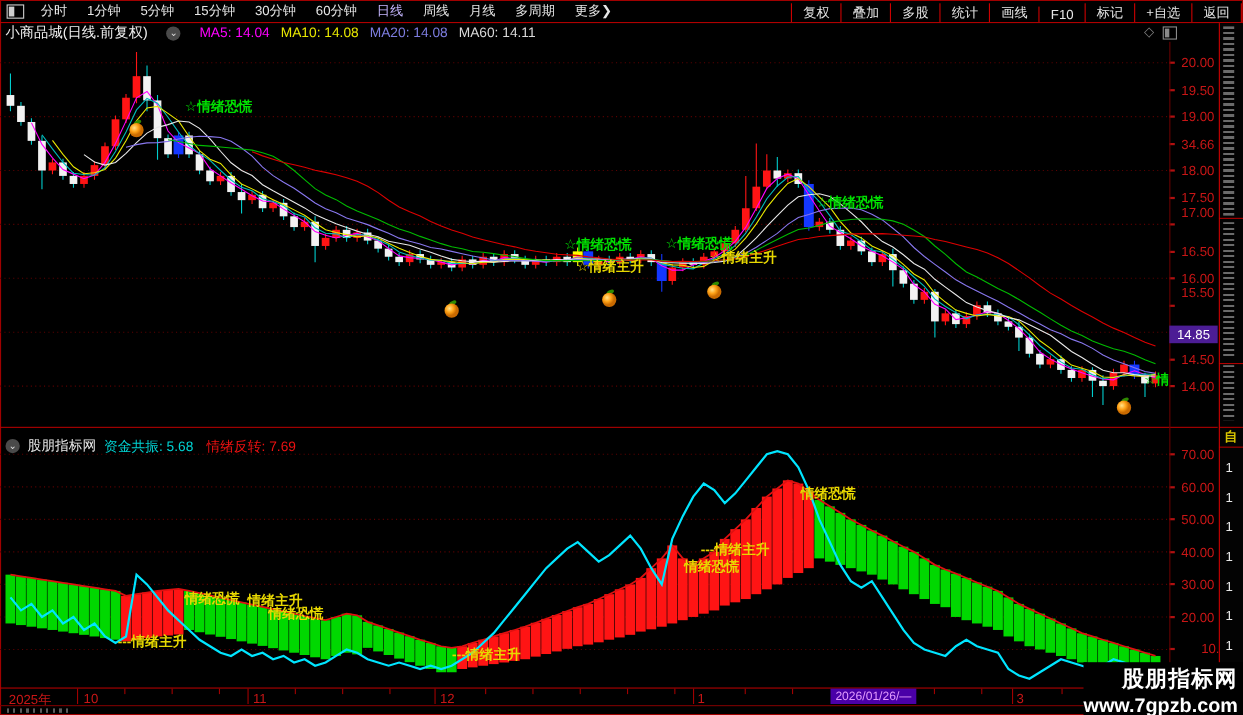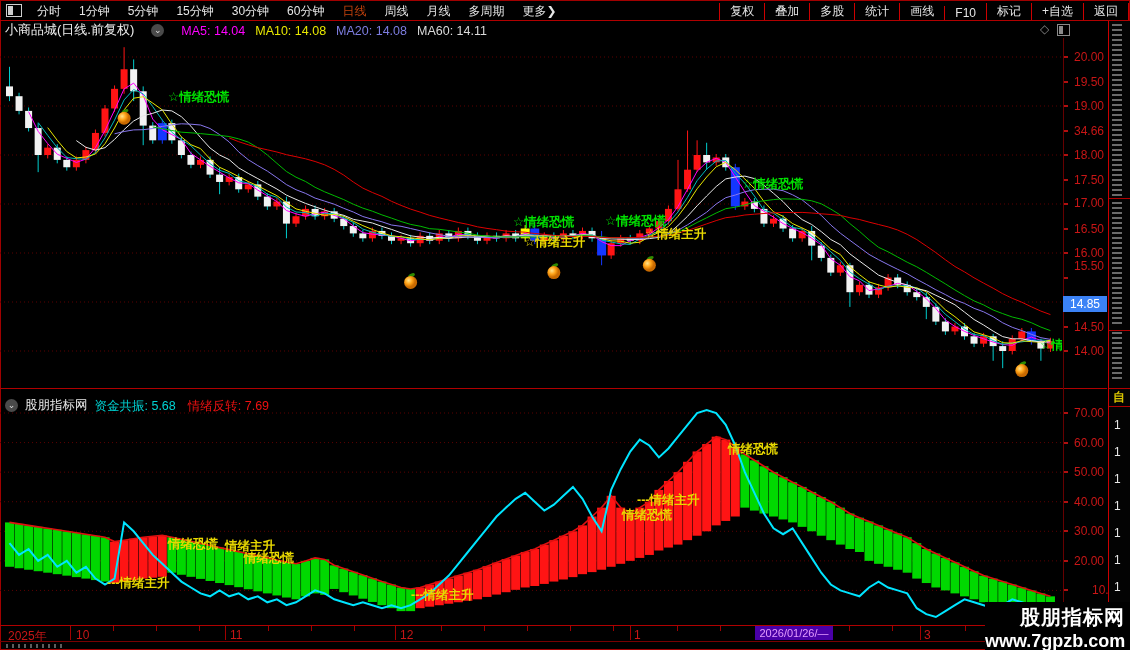--- a/index.html
+++ b/index.html
@@ -5,39 +5,39 @@
   html,body{margin:0;padding:0;background:#222;}
   #app{position:relative;width:1130px;height:650px;background:#000;overflow:hidden;
        font-family:"Liberation Sans","DejaVu Sans",sans-serif;
        box-shadow:inset 0 0 0 1px #a00000;}
   .hline{position:absolute;height:1px;background:#b00000;}
   .vline{position:absolute;width:1px;background:#b00000;}
   
   .toolbar{position:absolute;left:0;top:0;width:1130px;height:20px;display:flex;align-items:center;}
   .tb-left{display:flex;align-items:center;padding-left:6px;}
   .tb-item{color:#e6e6e6;font-size:12px;padding:0 9px;white-space:nowrap;cursor:default;}
-  .tb-item.active{color:#c2410c;}
+  .tb-item.active{color:#c4b5fd;}
   .tb-right{position:absolute;right:1px;top:0;height:20px;display:flex;align-items:flex-end;}
   .tb-right .tb-item{border-left:1px solid #cc0000;padding:0 10px;}
   .tb-right .tb-item:last-child{border-right:1px solid #cc0000;}
   .win-icon{width:14px;height:11px;border:1px solid #cfcfcf;position:relative;margin-right:6px;}
   .win-icon:before{content:"";position:absolute;left:1px;top:1px;bottom:1px;width:5px;background:#cfcfcf;}
   
   .titlebar{position:absolute;left:5px;top:22px;height:16px;display:flex;align-items:center;gap:17px;}
   .sym-title{color:#efefef;font-size:13px;white-space:nowrap;}
   .circ-icon{width:13px;height:13px;border-radius:50%;background:#4a4a4a;color:#ddd;font-size:9px;
              line-height:12px;text-align:center;flex:0 0 auto;}
   .ma-val{font-size:12.5px;white-space:nowrap;}
   .mini-diamond{position:absolute;left:1040px;top:22px;color:#808080;font-size:12px;}
   .mini-square{position:absolute;left:1057px;top:24px;width:11px;height:10px;border:1px solid #8a8a8a;}
   .mini-square:before{content:"";position:absolute;left:1px;top:1px;bottom:1px;width:4px;background:#8a8a8a;}
   
   .axis-label{position:absolute;left:1066px;width:38px;text-align:right;color:#c81616;font-size:12px;line-height:14px;}
   .axis-tick{position:absolute;left:1063px;width:5px;height:2px;background:#b01010;}
-  .price-badge{position:absolute;left:1063px;top:296px;width:44px;height:16px;background:#3b82f6;
+  .price-badge{position:absolute;left:1063px;top:296px;width:44px;height:16px;background:#4c1d95;
                color:#fff;font-size:12px;text-align:center;line-height:16px;z-index:5;}
   .xaxis-label{position:absolute;top:628px;color:#c81616;font-size:12px;}
   .xsep{position:absolute;top:626px;width:1px;height:14px;background:#a00000;}
   .xtick{position:absolute;top:626px;width:1px;height:5px;background:#a00000;}
   .date-badge{position:absolute;left:755px;top:626px;width:78px;height:14px;background:#4a00a8;
               color:#e39bff;font-size:11px;text-align:center;line-height:14px;z-index:6;}
   
   .sub-header{position:absolute;left:5px;top:398px;height:15px;display:flex;align-items:center;gap:7px;z-index:4;}
   .sub-src{color:#e8e8e8;font-size:12.5px;}
   .metric{font-size:12.5px;white-space:nowrap;}
@@ -497,21 +497,21 @@
     <span id="sub-metrics"><span class="metric" style="color: rgb(0, 210, 210); margin-right: 12px;">资金共振: 5.68</span><span class="metric" style="color: rgb(238, 17, 17); margin-right: 12px;">情绪反转: 7.69</span></span>
   </div>
 
   <div id="right-axis">
       <div class="axis-label" style="top: 50px;">20.00</div>
       <div class="axis-label" style="top: 74.5px;">19.50</div>
       <div class="axis-label" style="top: 99px;">19.00</div>
       <div class="axis-label" style="top: 123.5px;">34.66</div>
       <div class="axis-label" style="top: 148px;">18.00</div>
       <div class="axis-label" style="top: 172.5px;">17.50</div>
-      <div class="axis-label" style="top: 196px;">17.00</div>
+      <div class="axis-label" style="top: 186px;">17.00</div>
       <div class="axis-label" style="top: 221.5px;">16.50</div>
       <div class="axis-label" style="top: 246px;">16.00</div>
       <div class="axis-label" style="top: 259px;">15.50</div>
       <div class="axis-label" style="top: 319.5px;">14.50</div>
       <div class="axis-label" style="top: 344px;">14.00</div>
       <div class="axis-tick" style="top: 56px;"></div>
       <div class="axis-tick" style="top: 80.5px;"></div>
       <div class="axis-tick" style="top: 105px;"></div>
       <div class="axis-tick" style="top: 129.5px;"></div>
       <div class="axis-tick" style="top: 154px;"></div>

